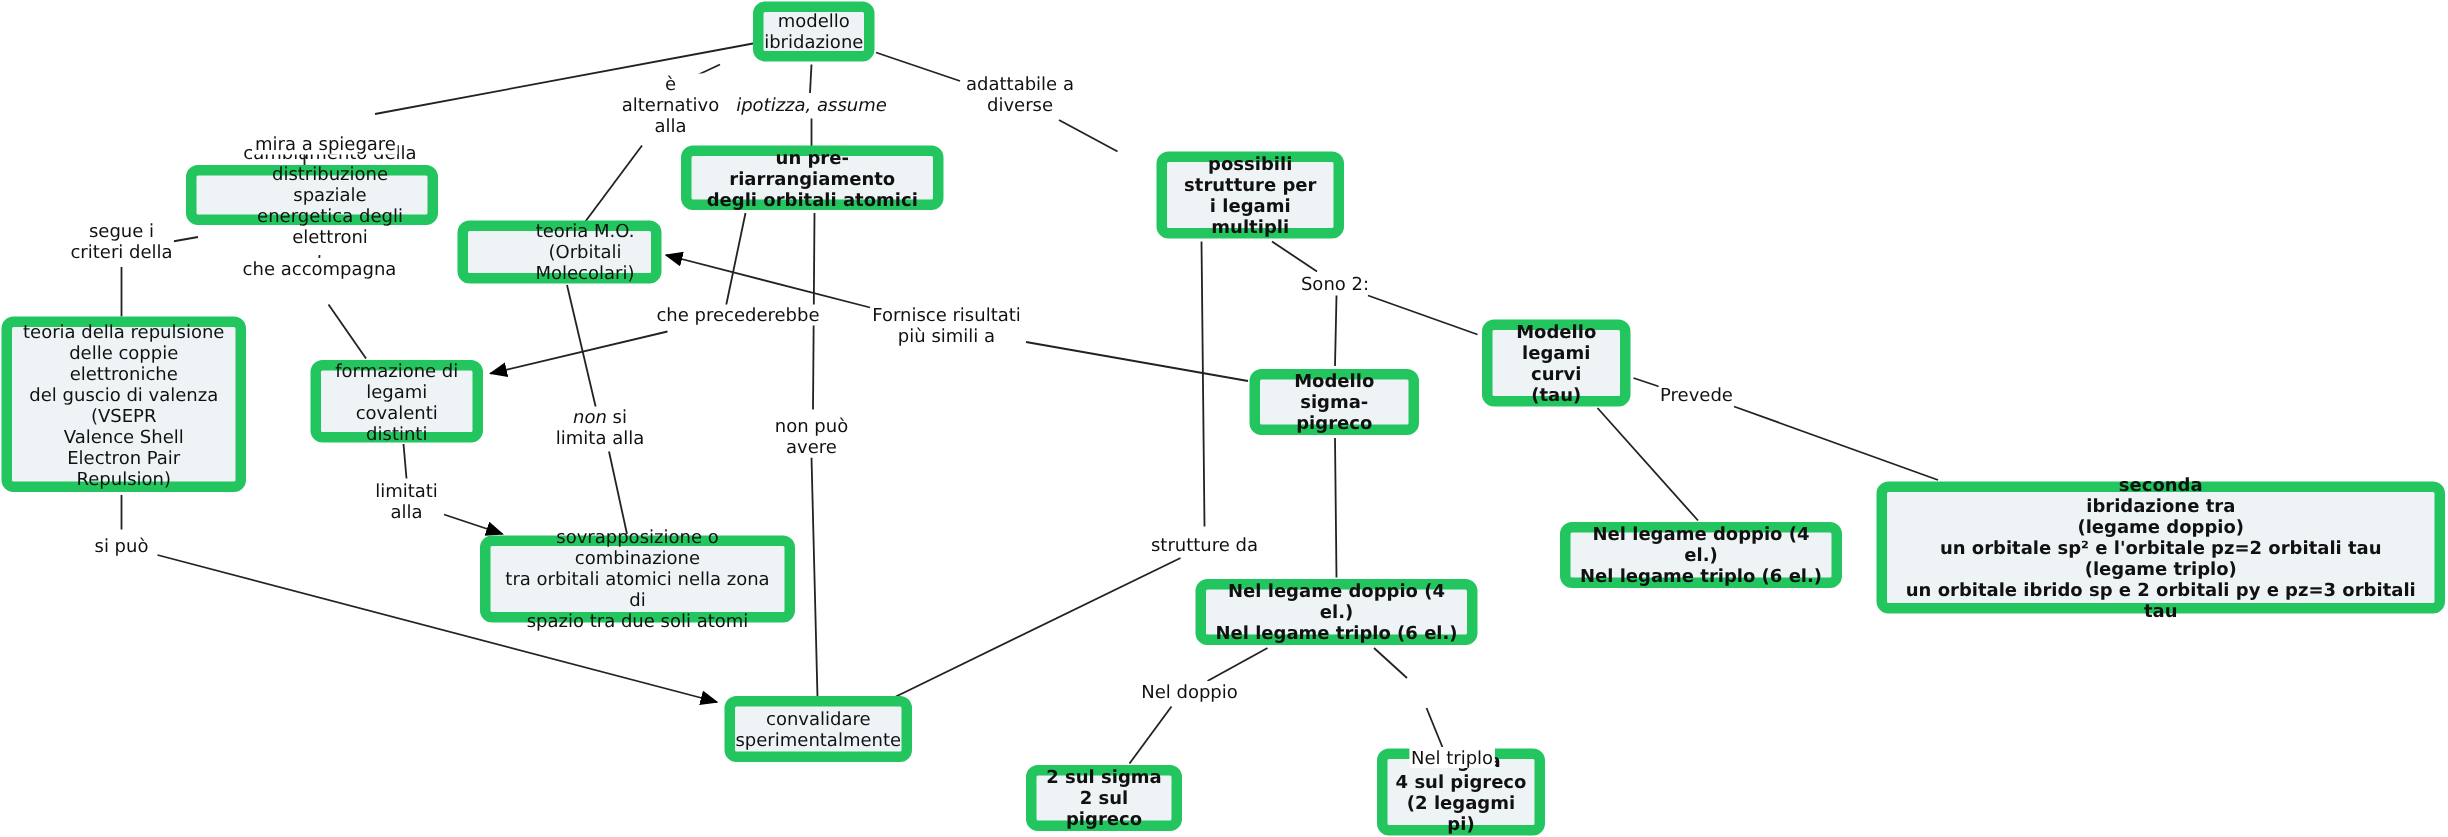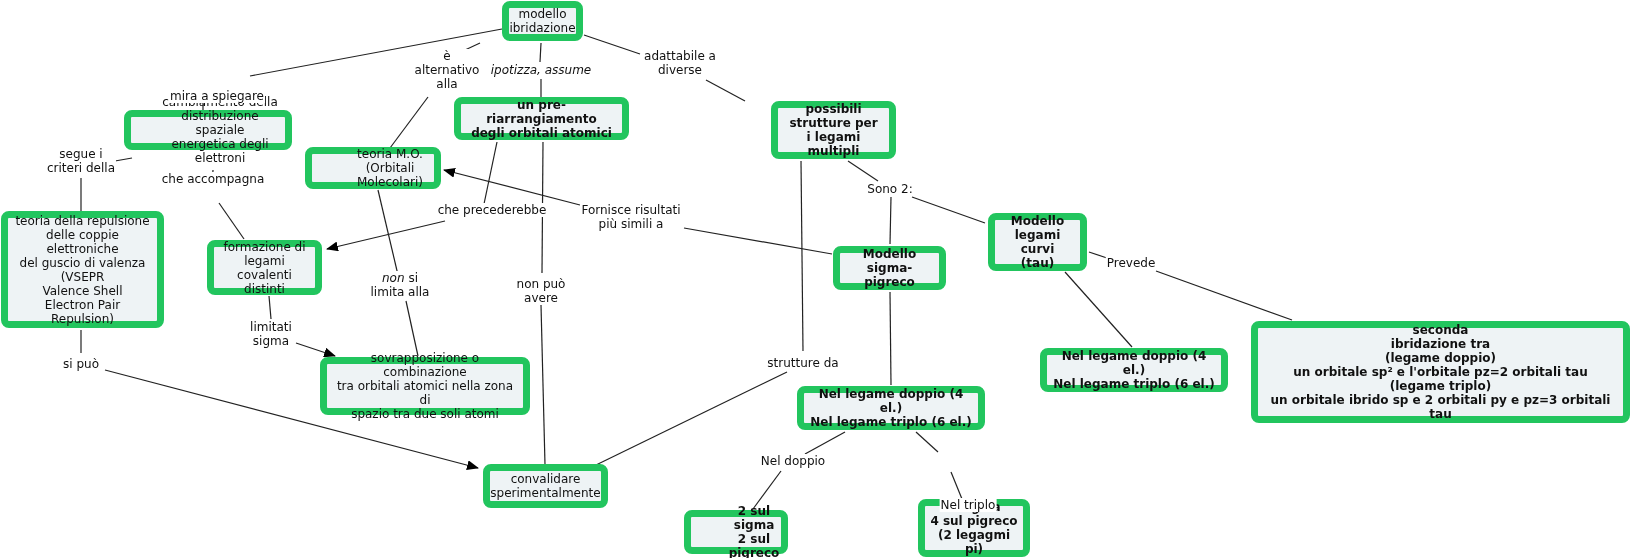--- a/index.html
+++ b/index.html
@@ -94,26 +94,26 @@
 sperimentalmente</div>
 <div class="node bold" style="left:833px;top:246px;width:113px;height:44px;">Modello
 sigma-pigreco</div>
 <div class="node bold" style="left:988px;top:213px;width:99px;height:58px;">Modello
 legami curvi
 (tau)</div>
 <div class="node bold" style="left:797px;top:386px;width:188px;height:44px;">Nel legame doppio (4 el.)
 Nel legame triplo (6 el.)</div>
 <div class="node bold" style="left:1040px;top:348px;width:188px;height:44px;">Nel legame doppio (4 el.)
 Nel legame triplo (6 el.)</div>
-<div class="node bold" style="left:684px;top:510px;width:104px;height:44px;padding-left:40px;">2 sul sigma
+<div class="node bold" style="left:684px;top:510px;width:104px;height:44px;">2 sul sigma
 2 sul pigreco</div>
 <div class="node bold" style="left:918px;top:499px;width:112px;height:58px;">2 sigma
 4 sul pigreco
 (2 legagmi pi)</div>
-<div class="node bold" style="left:1251px;top:321px;width:379px;height:102px;">seconda
+<div class="node bold" style="left:1251px;top:321px;width:379px;height:88px;">seconda
 ibridazione tra
 (legame doppio)
 un orbitale sp² e l'orbitale pz=2 orbitali tau
 (legame triplo)
 un orbitale ibrido sp e 2 orbitali py e pz=3 orbitali tau</div>
 
 <div class="lbl" style="left:217px;top:96px;">mira a spiegare</div>
 <div class="lbl" style="left:447px;top:70px;">è
 alternativo
 alla</div>
@@ -125,18 +125,18 @@
 <div class="lbl" style="left:213px;top:179px;">che accompagna</div>
 <div class="lbl" style="left:492px;top:210px;">che precederebbe</div>
 <div class="lbl" style="left:631px;top:217px;">Fornisce risultati
 più simili a</div>
 <div class="lbl" style="left:890px;top:189px;">Sono 2:</div>
 <div class="lbl" style="left:400px;top:285px;"><i>non</i><span> si
 limita alla</span></div>
 <div class="lbl" style="left:541px;top:291px;">non può
 avere</div>
 <div class="lbl" style="left:271px;top:334px;">limitati
-sigma</div>
+alla</div>
 <div class="lbl" style="left:81px;top:364px;">si può</div>
 <div class="lbl" style="left:803px;top:363px;">strutture da</div>
 <div class="lbl" style="left:1131px;top:263px;">Prevede</div>
 <div class="lbl" style="left:793px;top:461px;">Nel doppio</div>
 <div class="lbl" style="left:968px;top:461px;margin-top:44px;">Nel triplo</div>
 
 </body></html>

